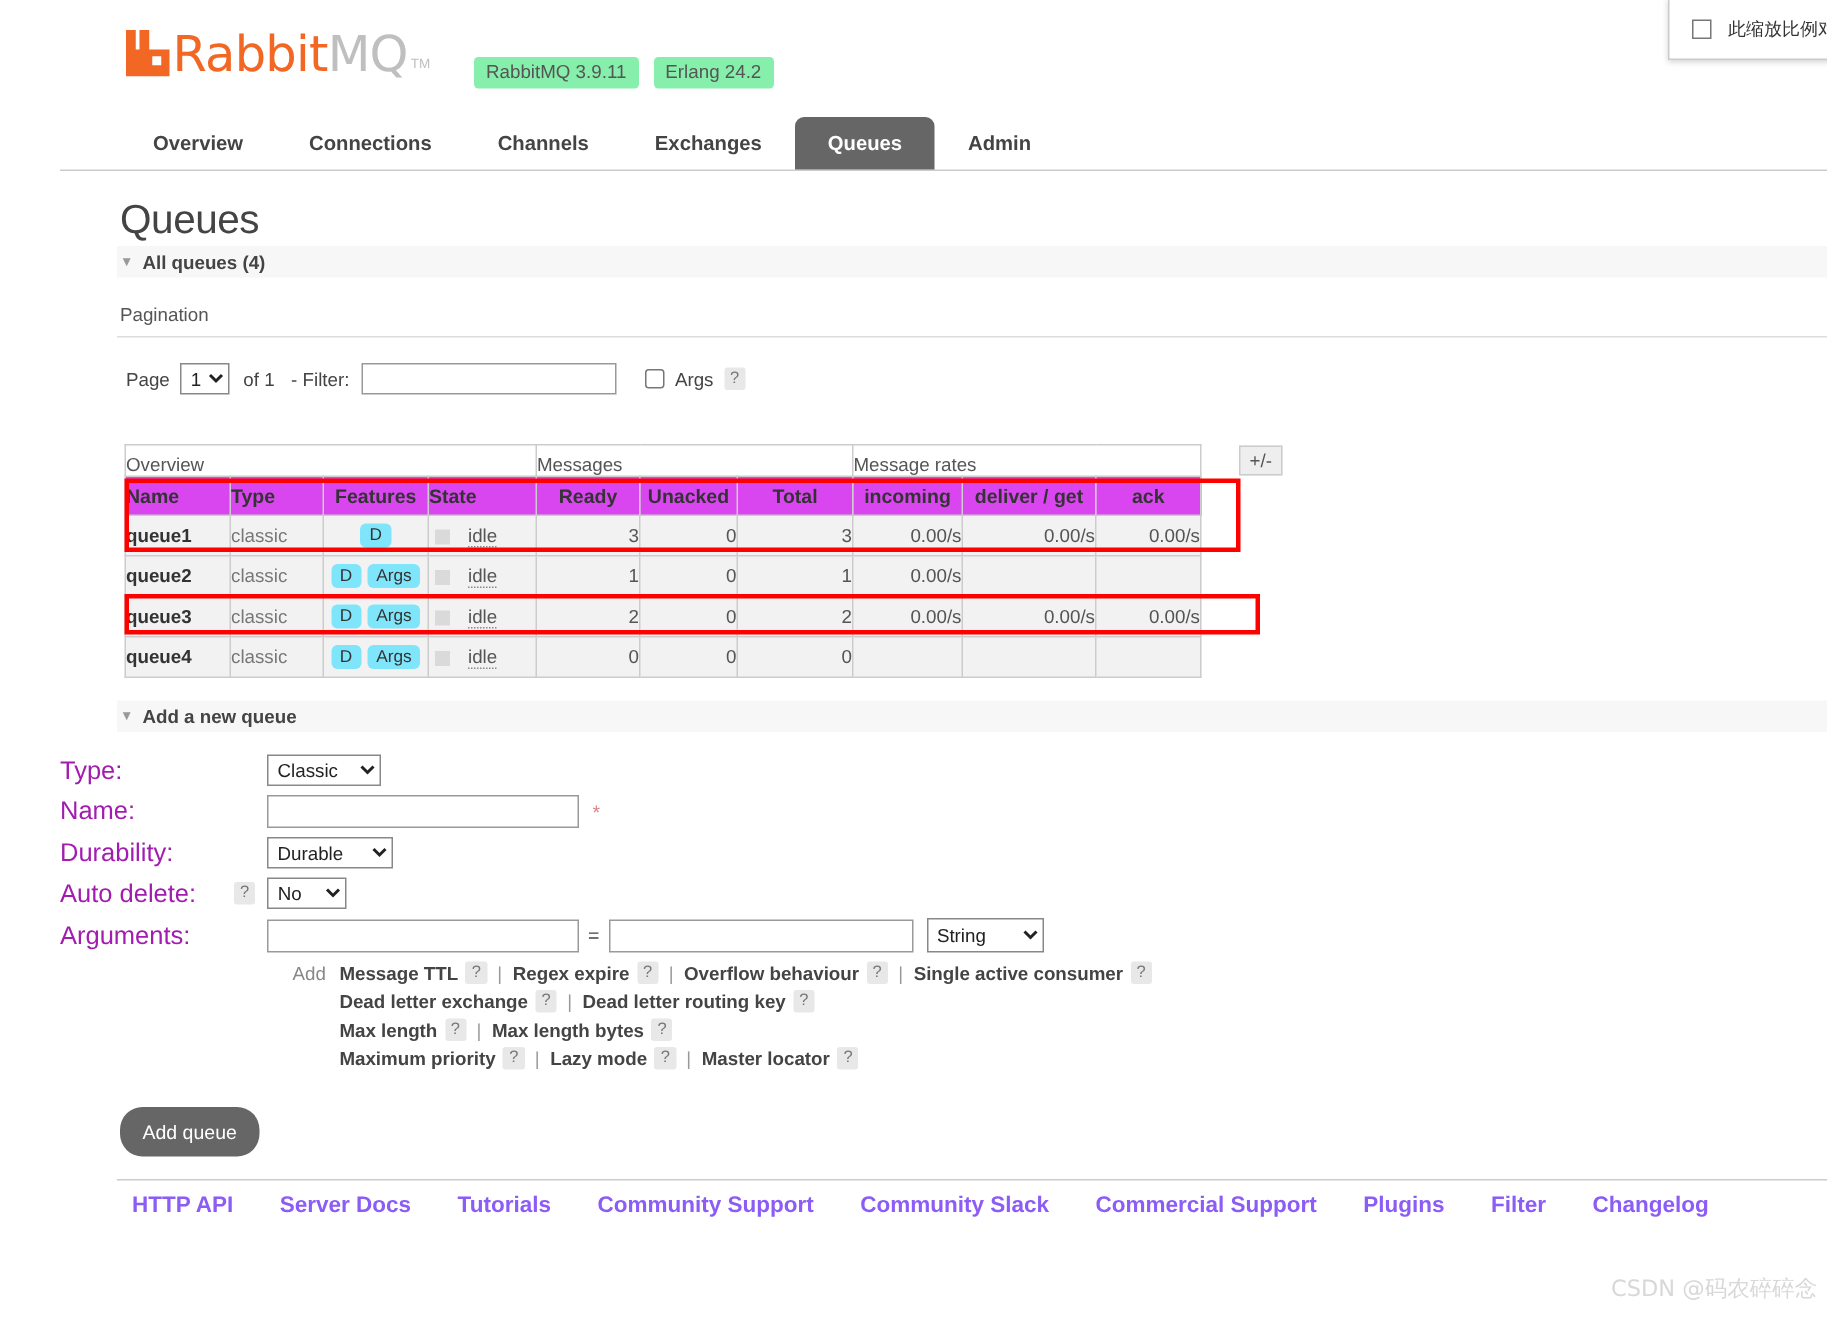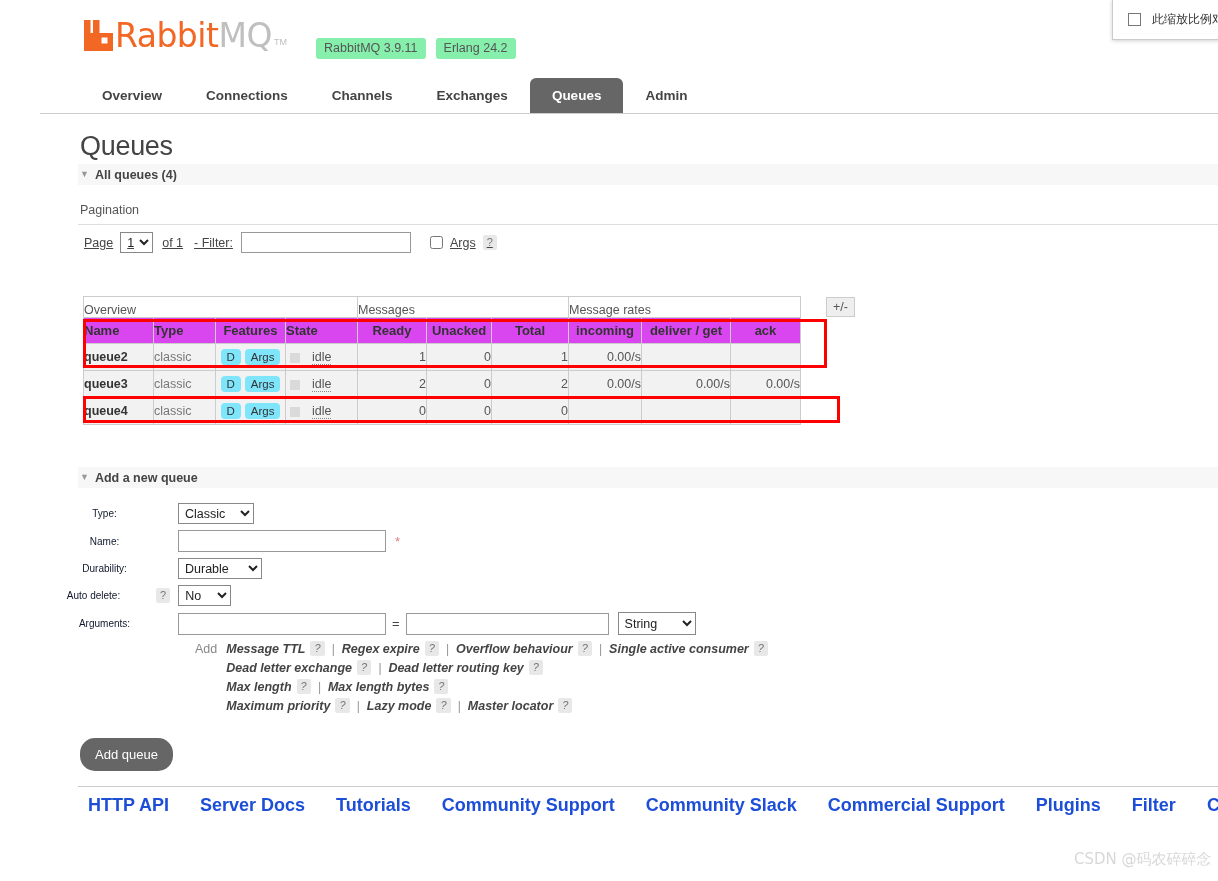--- a/index.html
+++ b/index.html
@@ -42,21 +42,21 @@
 
   .sec-bar { position: absolute; left: 38px; width: 1180px; height: 21px;
              background: #f7f7f7; display: flex; align-items: center; }
   .caret { color: #999999; font-size: 9px; margin-right: 6px; margin-left: 2px; line-height: 1; }
   .sec-label { font-size: 12.5px; font-weight: bold; color: #444444; }
 
   .pagination-label { position: absolute; left: 40px; top: 203px; font-size: 12.5px; color: #555; }
   .hrule { position: absolute; left: 38px; width: 1180px; height: 1px; background: #dddddd; }
 
   
-  .filter-row { position: absolute; left: 44px; top: 232px; display: flex; align-items: center; text-decoration: underline; }
+  .filter-row { position: absolute; left: 44px; top: 242px; display: flex; align-items: center; }
   .f-text { font-size: 12.5px; color: #444; }
   .sel { font-family: "Liberation Sans", sans-serif; font-size: 12.5px; padding: 1px 2px;
          border: 1px solid #888; background: #ffffff; color: #222; height: 21px; }
   .txtinput { border: 1px solid #999999; background: #ffffff; height: 21px;
               font-family: "Liberation Sans", sans-serif; font-size: 12.5px; padding: 0 3px; }
   .chk { width: 13px; height: 13px; margin: 0; }
   .qmark { background: #e8e8e8; color: #777; font-size: 11px; border-radius: 2px;
            padding: 1px 4px; cursor: pointer; line-height: 13px; display: inline-block; }
 
   
@@ -87,41 +87,41 @@
   .plusminus { position: absolute; left: 786px; top: 297px; background: #eeeeee;
                border: 1px solid #cccccc; font-size: 12.5px; color: #555;
                padding: 2px 6px; cursor: pointer; line-height: 14px; }
 
   
   .annot { position: absolute; border: 3px solid #ff0000; pointer-events: none; }
 
   
   .form { position: absolute; left: 0; top: 503px; width: 1218px; }
   .frow { display: flex; align-items: center; margin-bottom: 6px; }
-  .flabel { width: 138px; text-align: center; padding-right: 9px; font-size: 10px;
-            color: #0f172a; white-space: nowrap; }
+  .flabel { width: 138px; text-align: left; padding-right: 9px; font-size: 17px;
+            color: #a21caf; white-space: nowrap; }
   .req { color: #e08080; font-size: 13px; margin-left: 9px; }
   .eq { margin: 0 6px; color: #444; font-size: 13px; }
   .args-links { position: absolute; left: 155px; top: 641px; display: flex; }
   .add-word { color: #888888; font-size: 12.5px; margin-right: 9px; padding-top: 1px; }
   .links-col { display: flex; flex-direction: column; gap: 4px; }
-  .links-line { display: flex; align-items: flex-end; flex-wrap: nowrap; font-style: italic; }
+  .links-line { display: flex; align-items: flex-end; flex-wrap: nowrap; }
   .alink { font-size: 12.5px; font-weight: bold; color: #444444; cursor: pointer; white-space: nowrap; }
   .pipe { color: #999; margin: 0 7px; font-size: 12.5px; }
   .sp { display: inline-block; width: 5px; }
 
   .addbtn { position: absolute; left: 40px; top: 738px; background: #666666; color: #ffffff;
             border: none; border-radius: 15px; font-size: 13px; padding: 9px 15px;
             cursor: pointer; font-family: "Liberation Sans", sans-serif; }
 
   
   .footer-rule { position: absolute; left: 38px; top: 786px; width: 1180px; height: 1px;
                  background: #cccccc; }
   .footer { position: absolute; left: 48px; top: 795px; display: flex; gap: 31px; }
-  .flink { font-size: 18px; font-weight: bold; color: #1d4ed8; cursor: pointer; white-space: nowrap; }
+  .flink { font-size: 15px; font-weight: bold; color: #8b5cf6; cursor: pointer; white-space: nowrap; }
 
   
   .zoom-popup { position: absolute; left: 1072px; top: -1px; width: 150px; height: 41px;
                 background: #ffffff; border: 1px solid #cbcbcb;
                 box-shadow: 0 1px 4px rgba(0,0,0,0.18);
                 display: flex; align-items: center; padding-left: 15px; }
   .zoom-chk { width: 13px; height: 13px; border: 1px solid #777; background: #fff; margin-right: 11px; }
   .zoom-txt { font-size: 12px; color: #333; white-space: nowrap;
               font-family: "DejaVu Sans", sans-serif; }
   .watermark { position: absolute; left: 1034px; top: 850px; font-size: 15px;
@@ -198,20 +198,36 @@
         <th class="c" style="width:70px;">Features</th>
         <th class="l" style="width:72px;">State</th>
         <th class="c" style="width:69px;">Ready</th>
         <th class="c" style="width:65px;">Unacked</th>
         <th class="c" style="width:77px;">Total</th>
         <th class="c" style="width:73px;">incoming</th>
         <th class="c" style="width:89px;">deliver / get</th>
         <th class="c" style="width:70px;">ack</th>
       </tr>
 
+      <tr class="data-row">
+        <td class="name">queue1</td>
+        <td class="type">classic</td>
+        <td class="feat">
+          <span class="badge">D</span>
+        </td>
+        <td class="state">
+          <span class="state-box"></span><span class="state-txt">idle</span>
+        </td>
+        <td class="num">3</td>
+        <td class="num">0</td>
+        <td class="num">3</td>
+        <td class="num">0.00/s</td>
+        <td class="num">0.00/s</td>
+        <td class="num">0.00/s</td>
+      </tr>
 
       <tr class="data-row">
         <td class="name">queue2</td>
         <td class="type">classic</td>
         <td class="feat">
           <span class="badge">D</span><span class="badge">Args</span>
         </td>
         <td class="state">
           <span class="state-box"></span><span class="state-txt">idle</span>
         </td>

